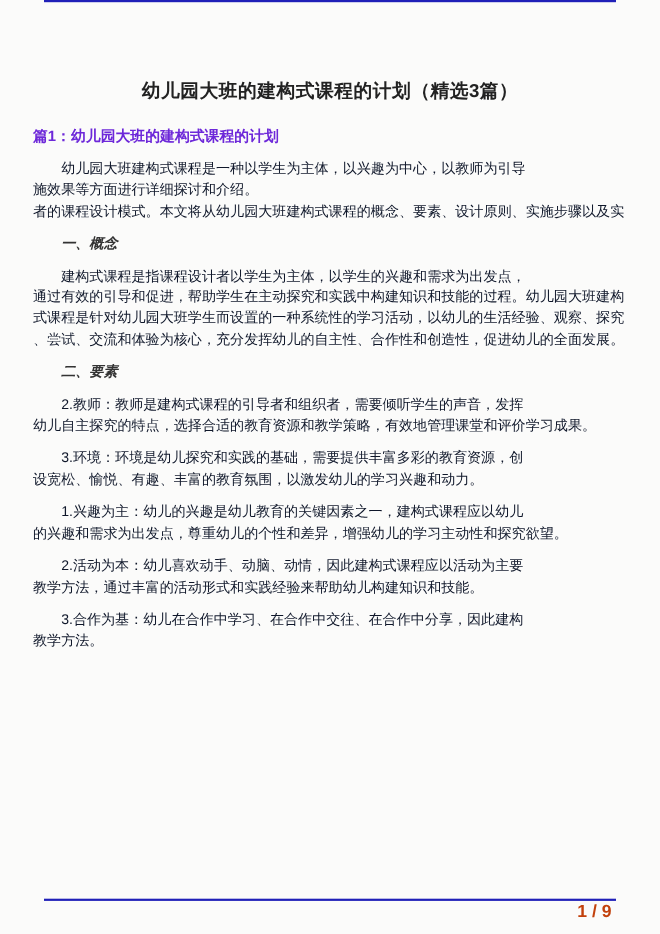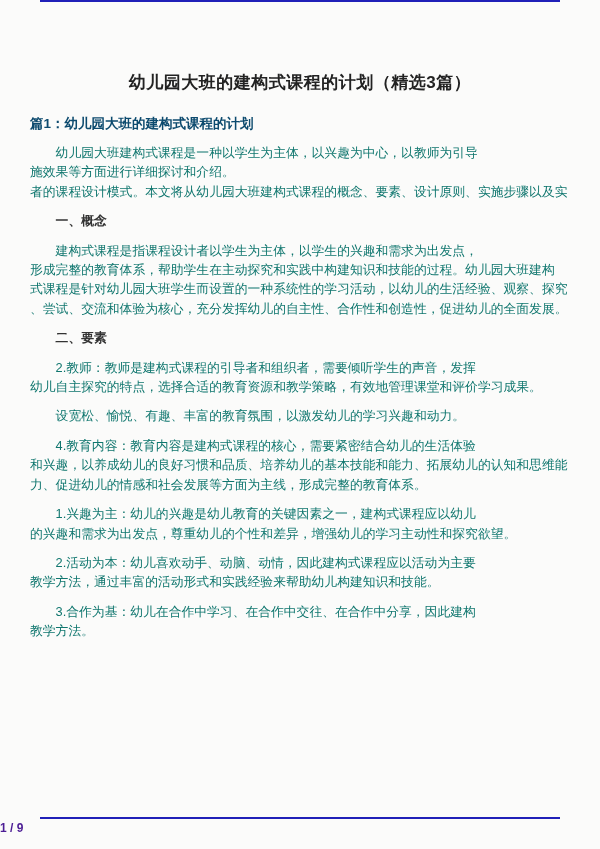--- a/index.html
+++ b/index.html
@@ -26,52 +26,54 @@
     text-align: center;
     font-size: 17px;
     font-weight: bold;
     color: #222222;
     letter-spacing: 0.5px;
   }
   .section-heading {
     margin: 21px 30px 0 30px;
     font-size: 13.5px;
     font-weight: bold;
-    color: #0c4a6e;
+    color: #6d28d9;
   }
   .content {
     margin: 0 30px;
   }
   .paragraph { margin-top: 10px; }
   .paragraph .line {
     font-size: 12.8px;
     line-height: 19.4px;
     white-space: nowrap;
-    color: #0f766e;
+    color: #0f172a;
   }
   .paragraph .line:first-child { text-indent: 2em; }
   .subheading {
     margin-top: 10px;
     padding-left: 2em;
     font-size: 12.8px;
     line-height: 19.4px;
     font-weight: bold;
     color: #333333;
+    font-style: italic;
   }
   .footer {
     position: absolute;
     left: 0; right: 0;
     top: 817px;
   }
   .footer .rule { margin: 0 40px; }
   .page-number {
     margin: 2px 44px 0 0;
-    font-size: 12px;
+    text-align: right;
+    font-size: 16px;
     font-weight: bold;
-    color: #4c1d95;
+    color: #c2410c;
   }
 </style>
 </head>
 <body>
 
 <div class="page">
 
   <hr class="rule rule-top">
 
   <div class="doc-title">幼儿园大班的建构式课程的计划（精选3篇）</div>
@@ -80,36 +82,32 @@
 
   <div class="content">
       <div class="paragraph">
         <div class="line">幼儿园大班建构式课程是一种以学生为主体，以兴趣为中心，以教师为引导</div>
         <div class="line">施效果等方面进行详细探讨和介绍。</div>
         <div class="line">者的课程设计模式。本文将从幼儿园大班建构式课程的概念、要素、设计原则、实施步骤以及实</div>
       </div>
       <div class="subheading">一、概念</div>
       <div class="paragraph">
         <div class="line">建构式课程是指课程设计者以学生为主体，以学生的兴趣和需求为出发点，</div>
-        <div class="line">形成完整的教育体系，帮助学生在主动探究和实践中构建知识和技能的过程。幼儿园大班建构</div>
+        <div class="line">通过有效的引导和促进，帮助学生在主动探究和实践中构建知识和技能的过程。幼儿园大班建构</div>
         <div class="line">式课程是针对幼儿园大班学生而设置的一种系统性的学习活动，以幼儿的生活经验、观察、探究</div>
         <div class="line">、尝试、交流和体验为核心，充分发挥幼儿的自主性、合作性和创造性，促进幼儿的全面发展。</div>
       </div>
       <div class="subheading">二、要素</div>
       <div class="paragraph">
         <div class="line">2.教师：教师是建构式课程的引导者和组织者，需要倾听学生的声音，发挥</div>
         <div class="line">幼儿自主探究的特点，选择合适的教育资源和教学策略，有效地管理课堂和评价学习成果。</div>
       </div>
       <div class="paragraph">
+        <div class="line">3.环境：环境是幼儿探究和实践的基础，需要提供丰富多彩的教育资源，创</div>
         <div class="line">设宽松、愉悦、有趣、丰富的教育氛围，以激发幼儿的学习兴趣和动力。</div>
-      </div>
-      <div class="paragraph">
-        <div class="line">4.教育内容：教育内容是建构式课程的核心，需要紧密结合幼儿的生活体验</div>
-        <div class="line">和兴趣，以养成幼儿的良好习惯和品质、培养幼儿的基本技能和能力、拓展幼儿的认知和思维能</div>
-        <div class="line">力、促进幼儿的情感和社会发展等方面为主线，形成完整的教育体系。</div>
       </div>
       <div class="paragraph">
         <div class="line">1.兴趣为主：幼儿的兴趣是幼儿教育的关键因素之一，建构式课程应以幼儿</div>
         <div class="line">的兴趣和需求为出发点，尊重幼儿的个性和差异，增强幼儿的学习主动性和探究欲望。</div>
       </div>
       <div class="paragraph">
         <div class="line">2.活动为本：幼儿喜欢动手、动脑、动情，因此建构式课程应以活动为主要</div>
         <div class="line">教学方法，通过丰富的活动形式和实践经验来帮助幼儿构建知识和技能。</div>
       </div>
       <div class="paragraph">

